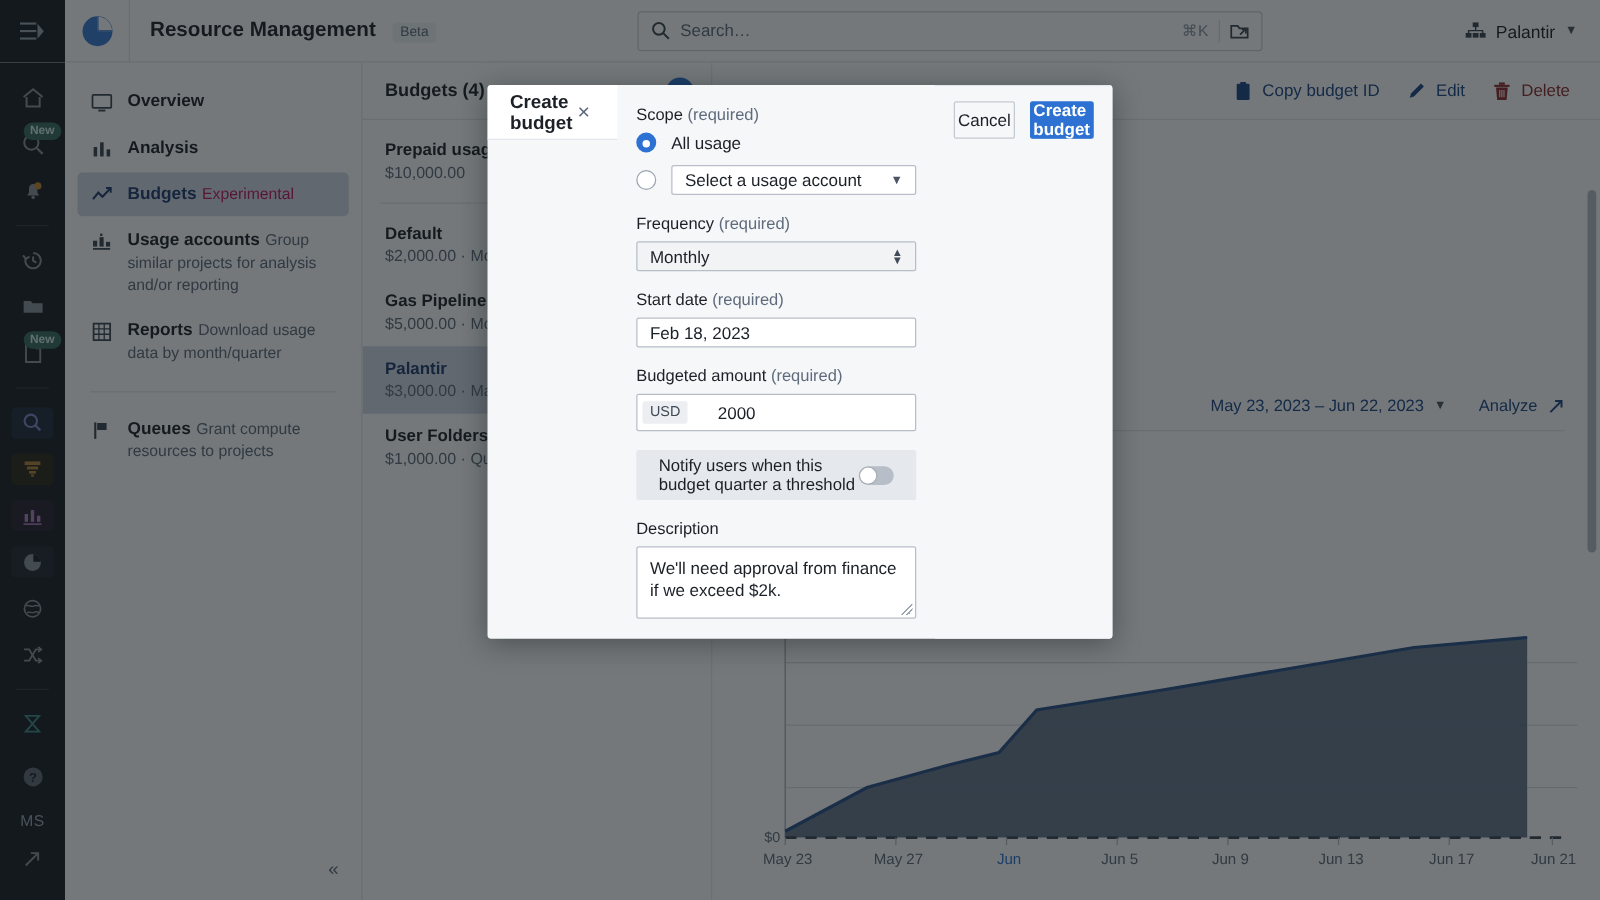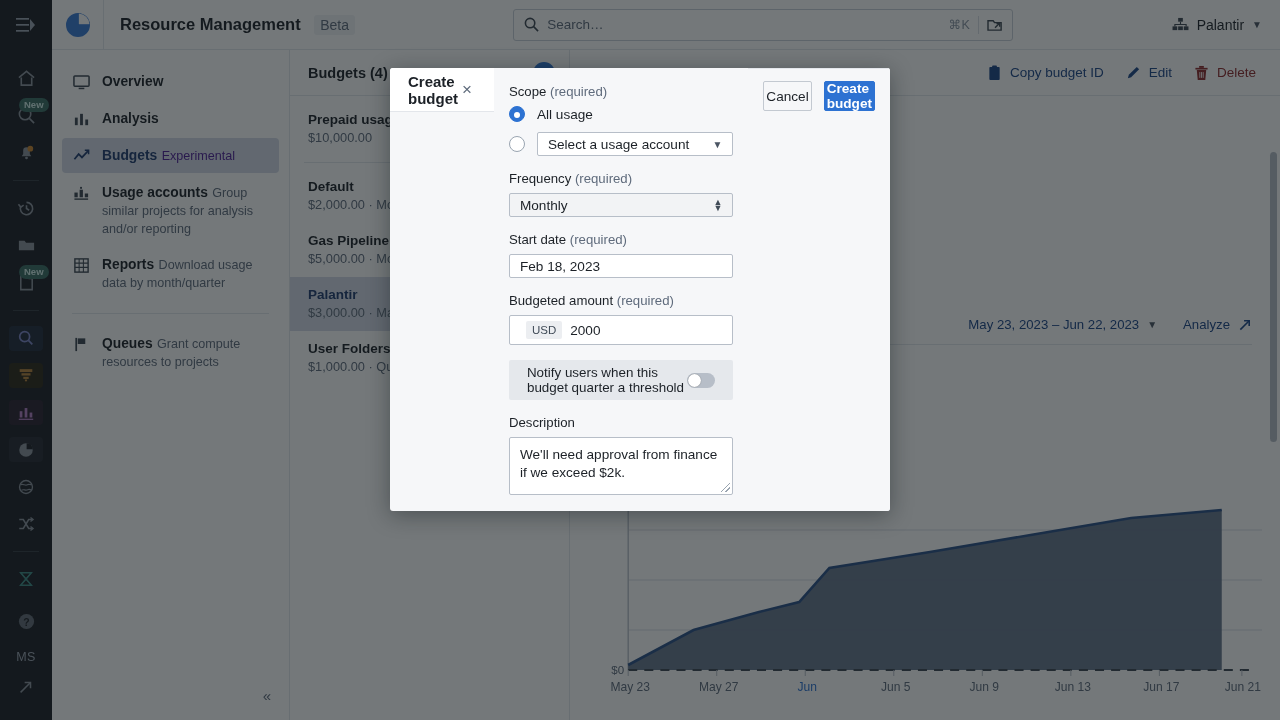--- a/index.html
+++ b/index.html
@@ -26,21 +26,21 @@
   }
   .logo-cell {
     width:52px; height:50px; display:flex; align-items:center; justify-content:center;
     flex:0 0 52px; border-right:1px solid #e3e6eb;
   }
   .app-title {
     font-size:16.5px; font-weight:bold; color:#1c2127; margin-left:16px;
     white-space:nowrap;
   }
   .beta-badge {
-    margin-left:9px; font-size:14px; color:#5f6b7c; background:#f1f3f6;
+    margin-left:9px; font-size:11px; color:#5f6b7c; background:#f1f3f6;
     border-radius:3px; padding:2px 6px; font-weight:normal;
   }
   .search-wrap { flex:1; display:flex; justify-content:center; }
   .searchbox {
     width:500px; height:32px; border:1px solid #c9cfd8; border-radius:3px;
     background:#fff; display:flex; align-items:center; padding:0 8px 0 10px;
     gap:8px;
   }
   .searchbox .ph { flex:1; font-size:13.5px; color:#5f6b7c; }
   .kbd { font-size:12.5px; color:#8994a3; letter-spacing:0.5px; }
@@ -86,21 +86,21 @@
   .nav-item {
     display:flex; gap:12px; align-items:flex-start;
     margin:0 10px 2px 10px; padding:8px 10px; border-radius:4px; cursor:pointer;
   }
   .nav-item.active { background:#d3dae6; }
   .nav-ico { width:18px; flex:0 0 18px; display:flex; justify-content:center; padding-top:2px; }
   .nav-txt { min-width:0; }
   .nav-title { font-size:13.8px; font-weight:bold; color:#1c2127; line-height:17px; }
   .nav-item.active .nav-title { color:#1f3b6e; }
   .nav-sub { font-size:12.6px; color:#5f6b7c; line-height:16px; margin-top:1px; }
-  .nav-item.active .nav-sub { color:#4c1d95; }
+  .nav-item.active .nav-sub { color:#be185d; }
   .nav-sep { height:1px; background:#e3e6eb; margin:12px 20px; }
   .collapse-btn {
     position:absolute; bottom:10px; right:12px; color:#5f6b7c;
     font-size:15px; cursor:pointer; padding:6px;
   }
 
   
   .listpanel {
     width:280px; flex:0 0 280px; background:#fff; border-right:1px solid #e3e6eb;
     display:flex; flex-direction:column;
@@ -190,21 +190,21 @@
   }
   .select.grey { background:#f2f3f5;gap:37px; }
   .select .val { flex:1; }
   .caret { color:#4b5563; font-size:10px; }
   .updown { display:flex; flex-direction:column; line-height:6px; color:#404b57; font-size:9px; }
 
   .acct-row { display:flex; align-items:center; gap:12px; }
   .acct-row .select { flex:1; }
 
   .money { display:flex; align-items:center; width:100%; height:30px;
-    border:1px solid #b7bec8; border-radius:2px; background:#fff; padding:0 16px; }
+    border:1px solid #b7bec8; border-radius:2px; background:#fff; padding:0 4px;gap:16px; }
   .money .cur {
     background:#eceef1; color:#404b57; font-size:11.5px; border-radius:2px;
     padding:3px 6px; margin-right:8px;
   }
   .money .amt { font-size:13.6px; color:#1c2127; }
 
   .notify {
     background:#e5e8ec; border-radius:2px; height:40px; display:flex;
     align-items:center; justify-content:space-between; padding:0 18px 0 18px;
     margin-bottom:15px;

